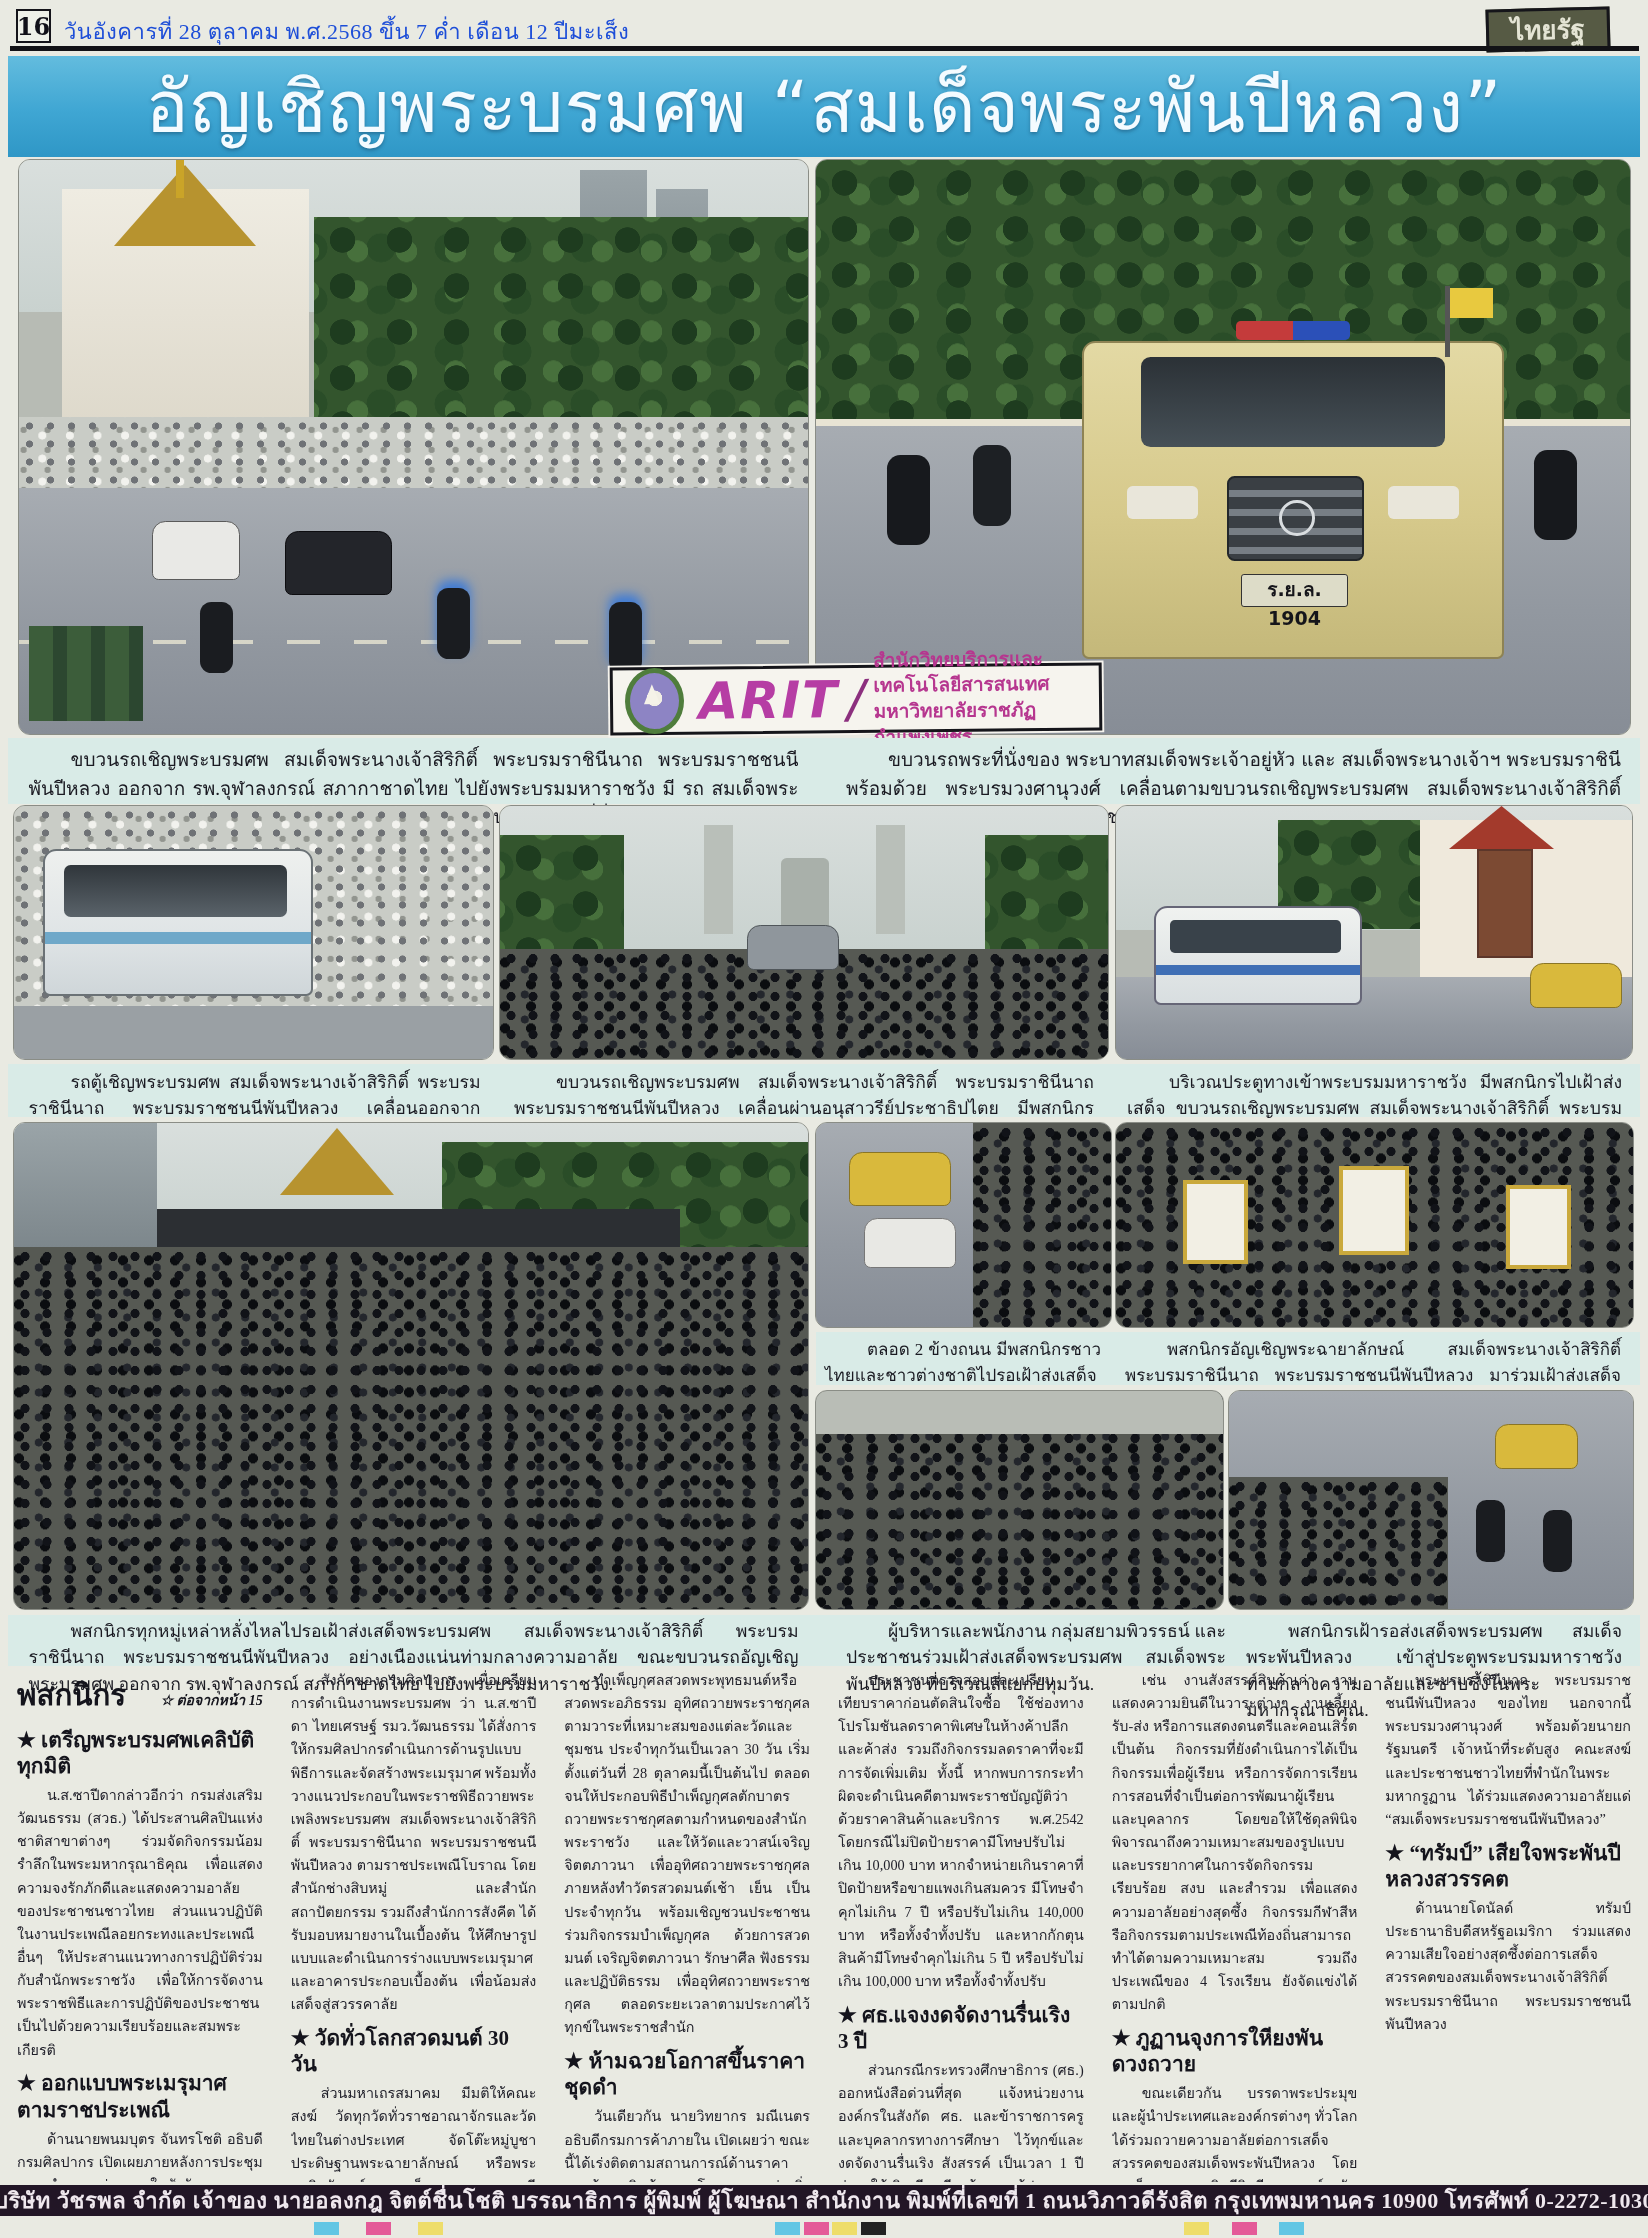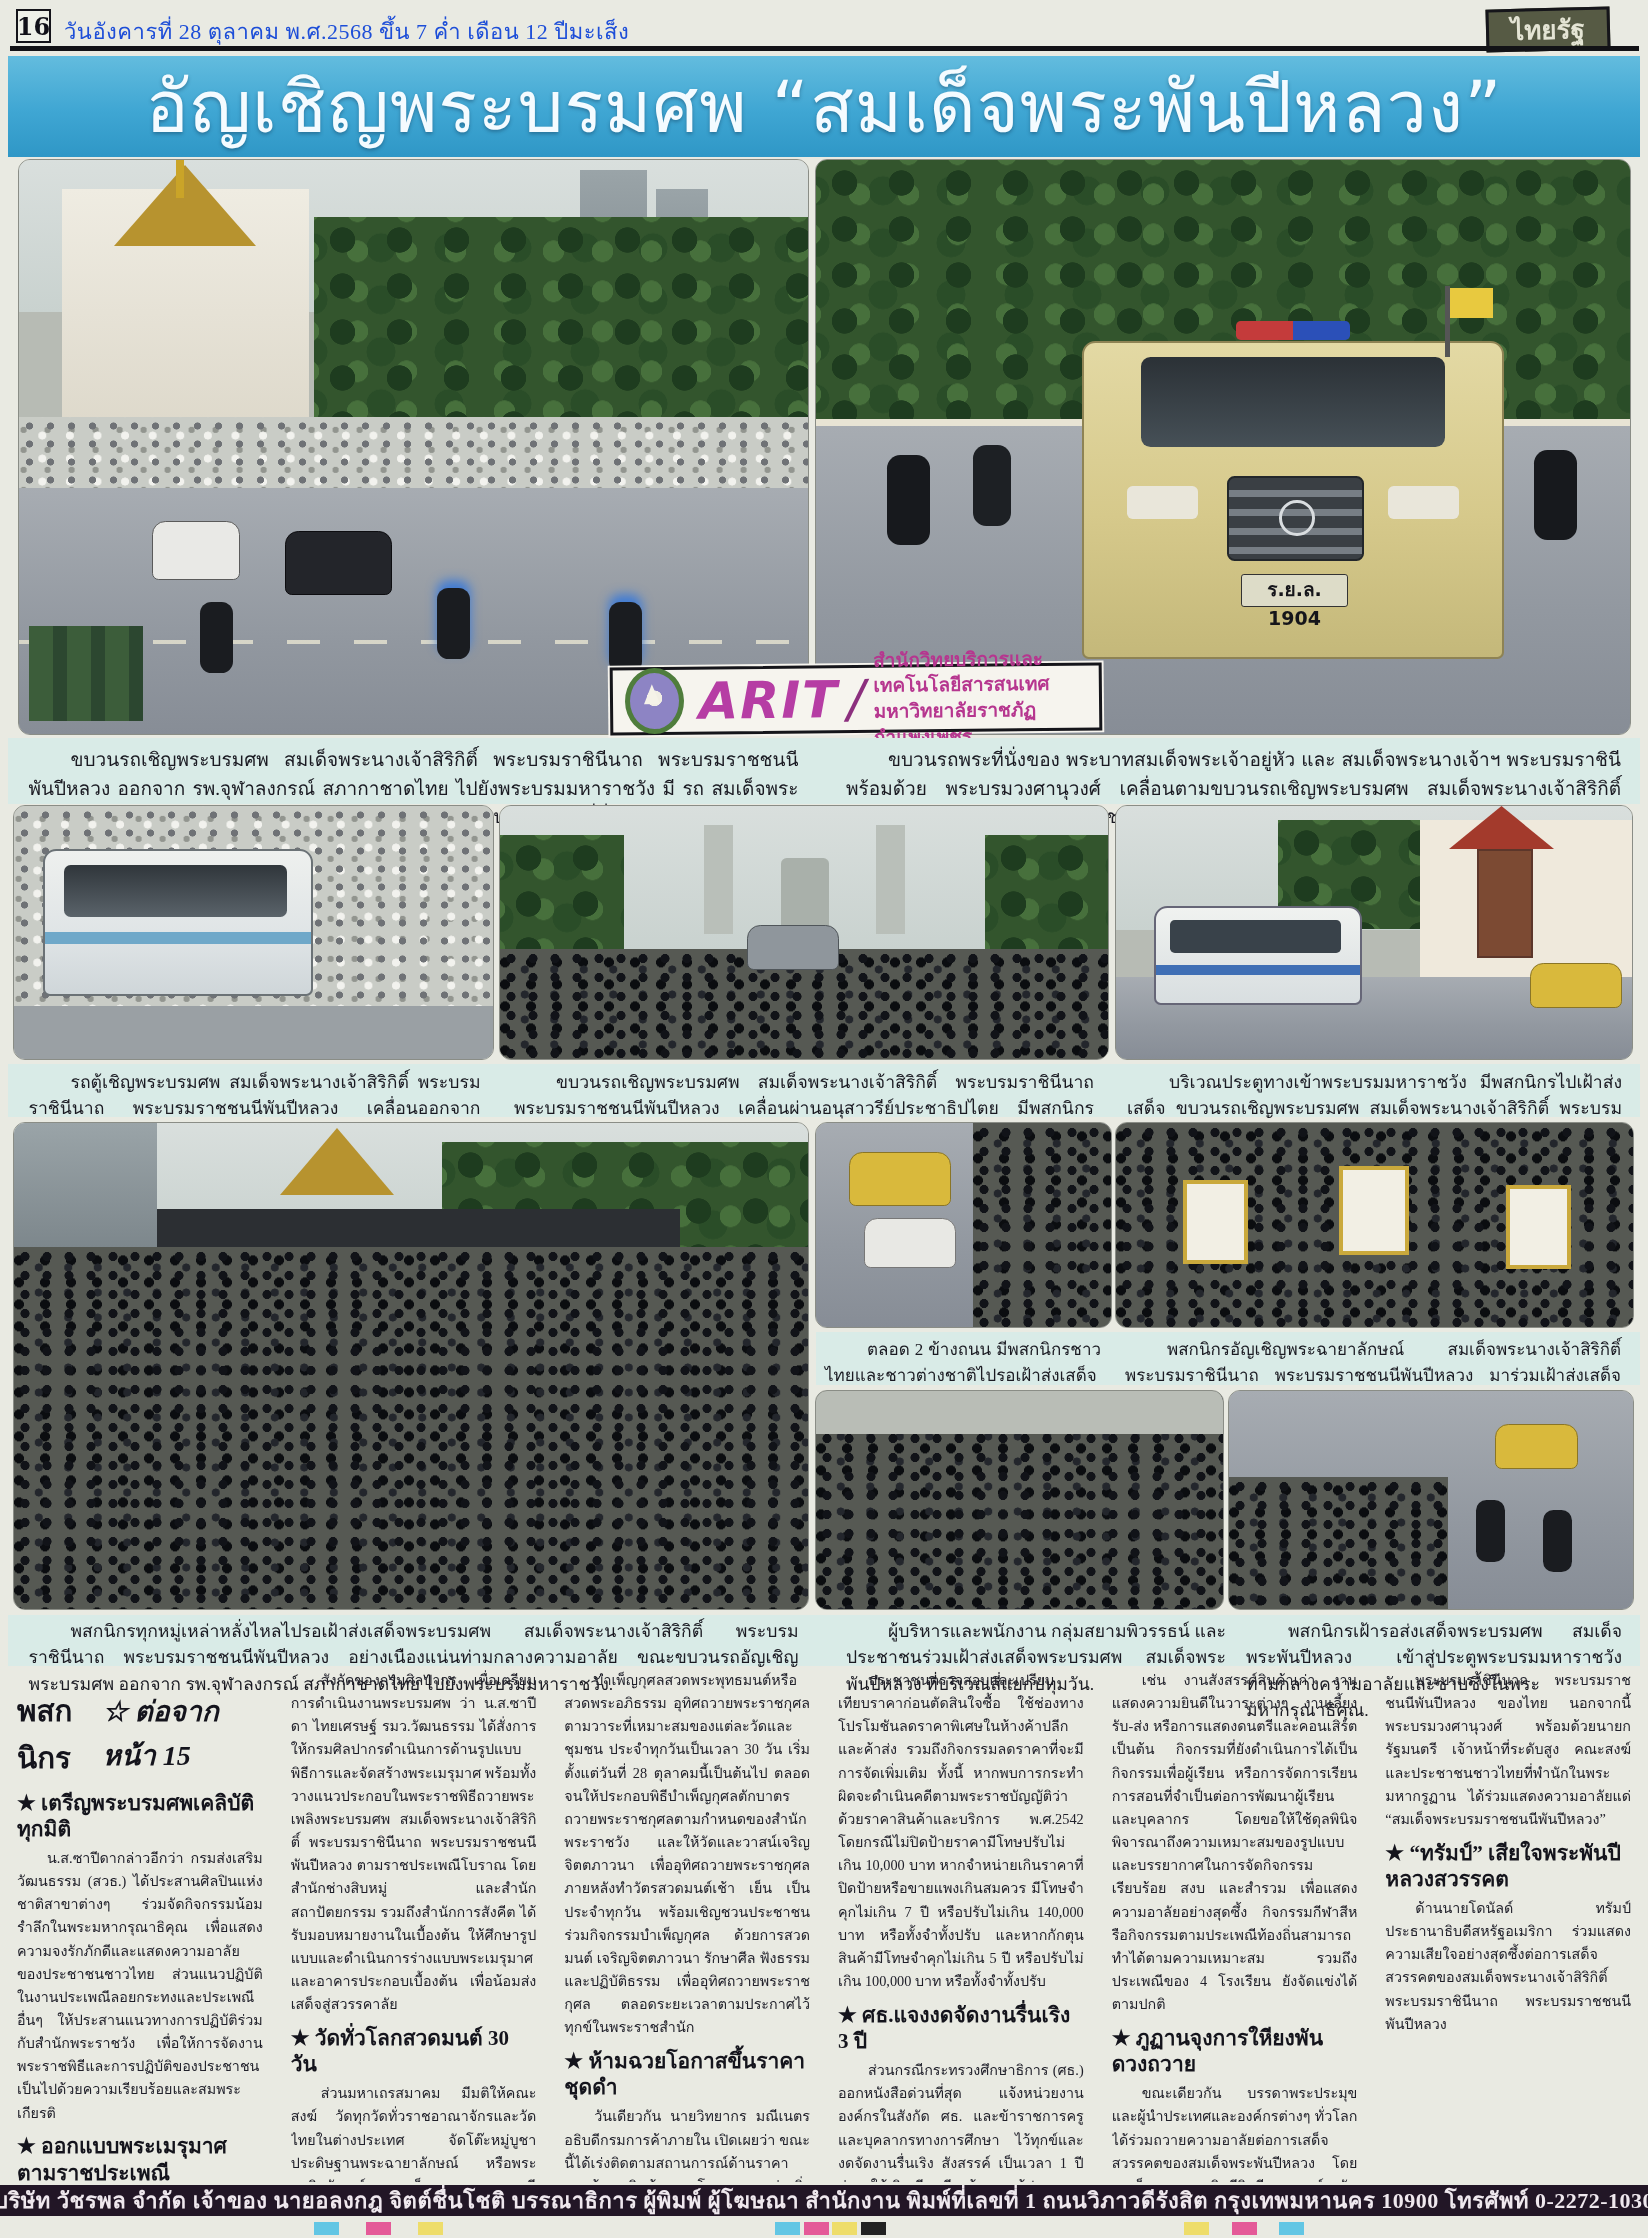--- a/index.html
+++ b/index.html
@@ -67,21 +67,21 @@
 
   
   .capband{position:absolute;left:7.6px;right:7.6px;background:#d9ebe7;}
   .cap{position:absolute;font-size:19px;line-height:1.5;color:#1a1a22;text-align:justify;text-indent:42px;}
 
   
   .bodywrap{position:absolute;left:17px;right:17px;top:1669px;height:513px;display:flex;gap:28px;}
   .col{flex:1 1 0;overflow:hidden;height:100%;}
   .kickrow{display:flex;justify-content:space-between;align-items:baseline;margin-bottom:6.7px;}
   .kicker{font-size:29.5px;font-weight:bold;color:#14141c;}
-  .contd{font-size:28px;font-weight:bold;font-style:italic;color:#14141c;margin-top:20px;}
+  .contd{font-size:14px;font-weight:bold;font-style:italic;color:#14141c;margin-top:20px;}
   .sub{font-size:21px;font-weight:bold;color:#14141c;margin:8.6px 0 4.8px 0;line-height:1.25;}
   .col p{font-size:14.3px;line-height:1.62;color:#20202a;text-align:justify;text-indent:30px;margin:0 0 2.9px 0;}
 
   
   .footbar{position:absolute;left:0;right:0;top:2185px;height:31px;background:#221626;
            display:flex;align-items:center;justify-content:center;}
   .footbar span{color:#efe8ee;font-size:22px;font-weight:bold;letter-spacing:0.5px;white-space:nowrap;}
   .regmarks{position:absolute;top:2222px;left:0;right:0;height:14.3px;}
   .regmarks i{position:absolute;width:25px;height:13.3px;display:block;}
 </style>

